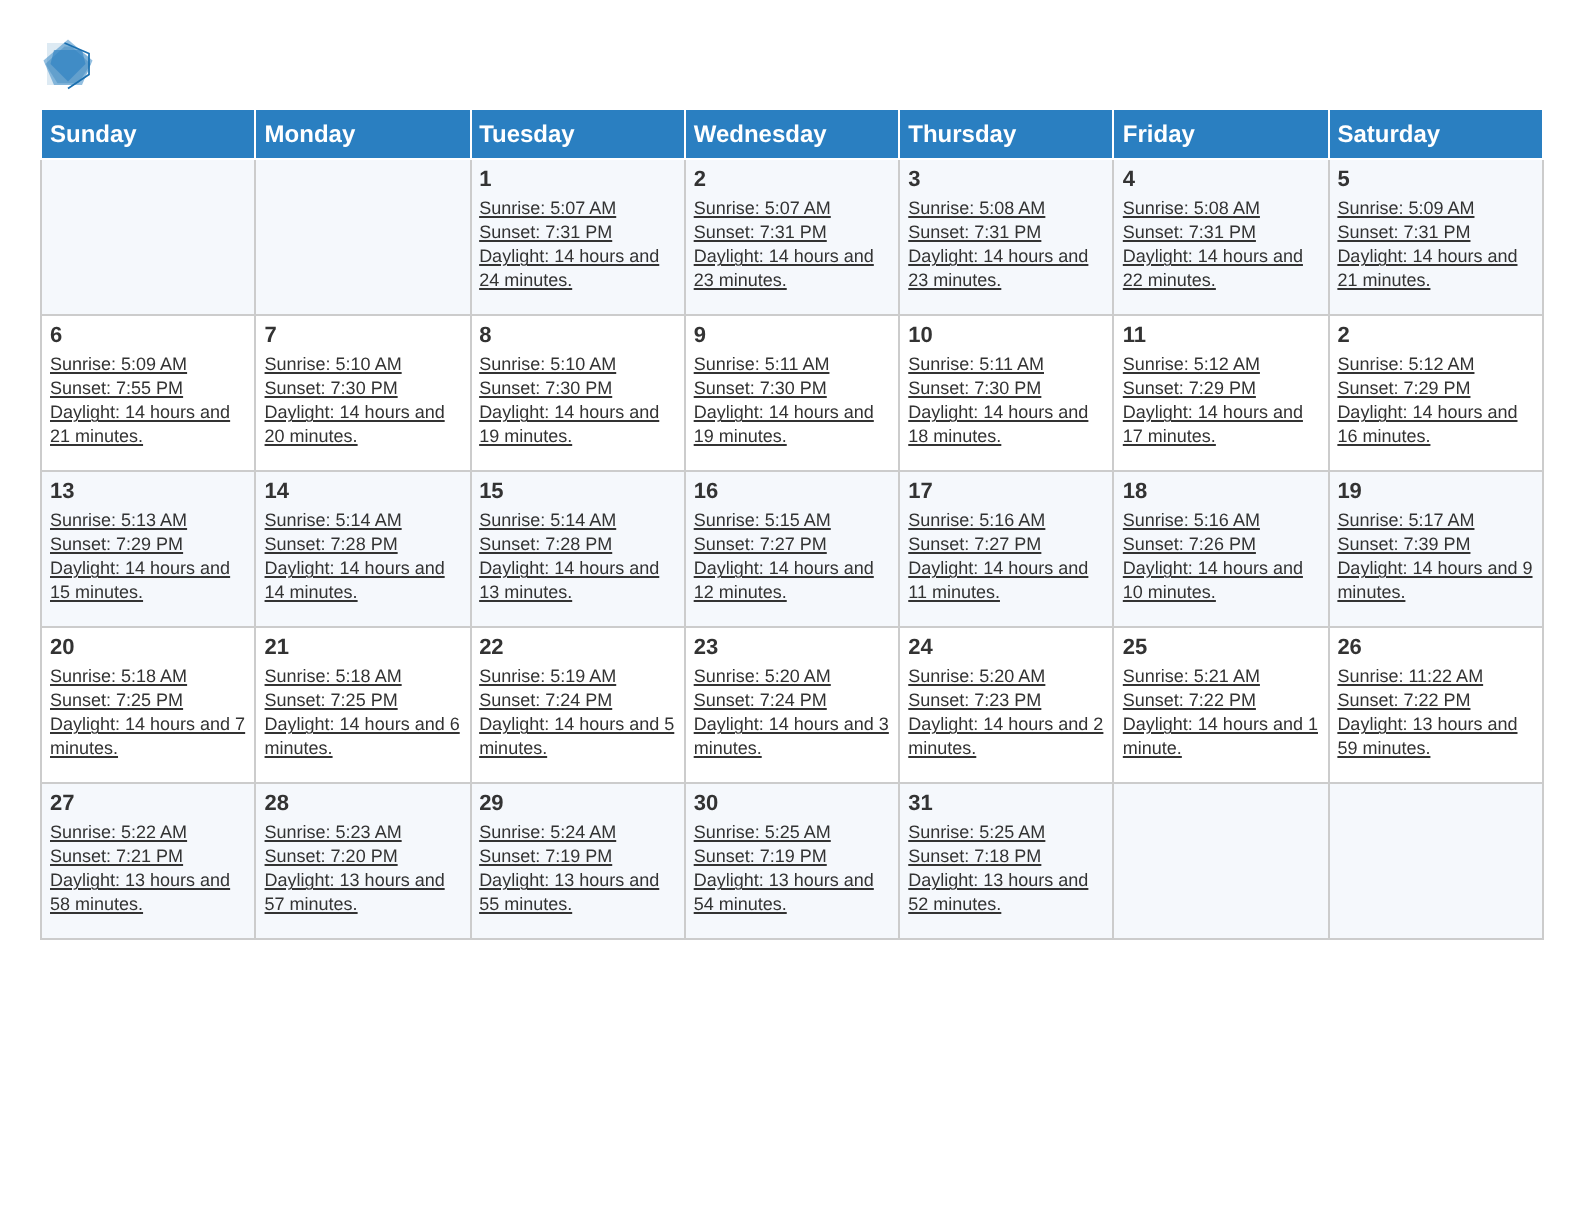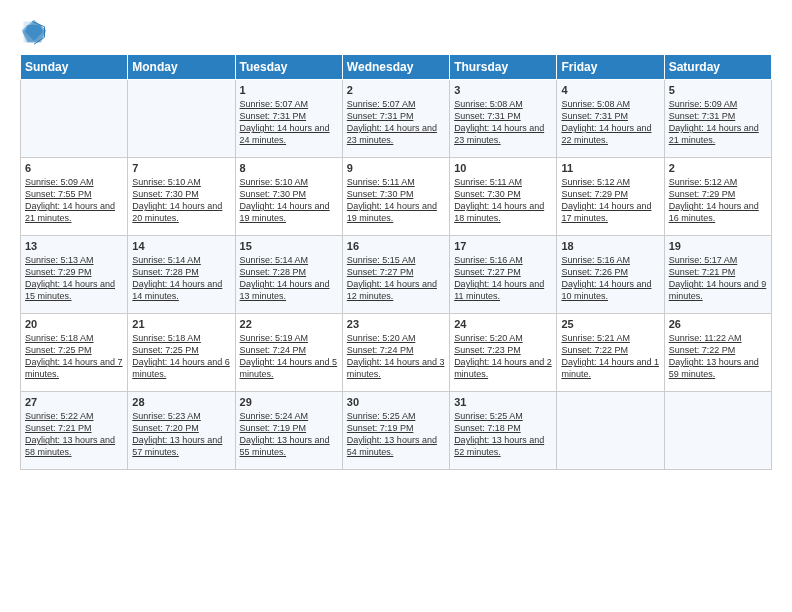--- a/index.html
+++ b/index.html
@@ -267,21 +267,21 @@
           <td>
             <span class="day-number">18</span>
             <div class="cell-content">Sunrise: 5:16 AM
 Sunset: 7:26 PM
 Daylight: 14 hours
 and 10 minutes.</div>
           </td>
           <td>
             <span class="day-number">19</span>
             <div class="cell-content">Sunrise: 5:17 AM
-Sunset: 7:21 PM
+Sunset: 7:39 PM
 Daylight: 14 hours
 and 9 minutes.</div>
           </td>
         </tr>
         <tr>
           <td>
             <span class="day-number">20</span>
             <div class="cell-content">Sunrise: 5:18 AM
 Sunset: 7:25 PM
 Daylight: 14 hours

